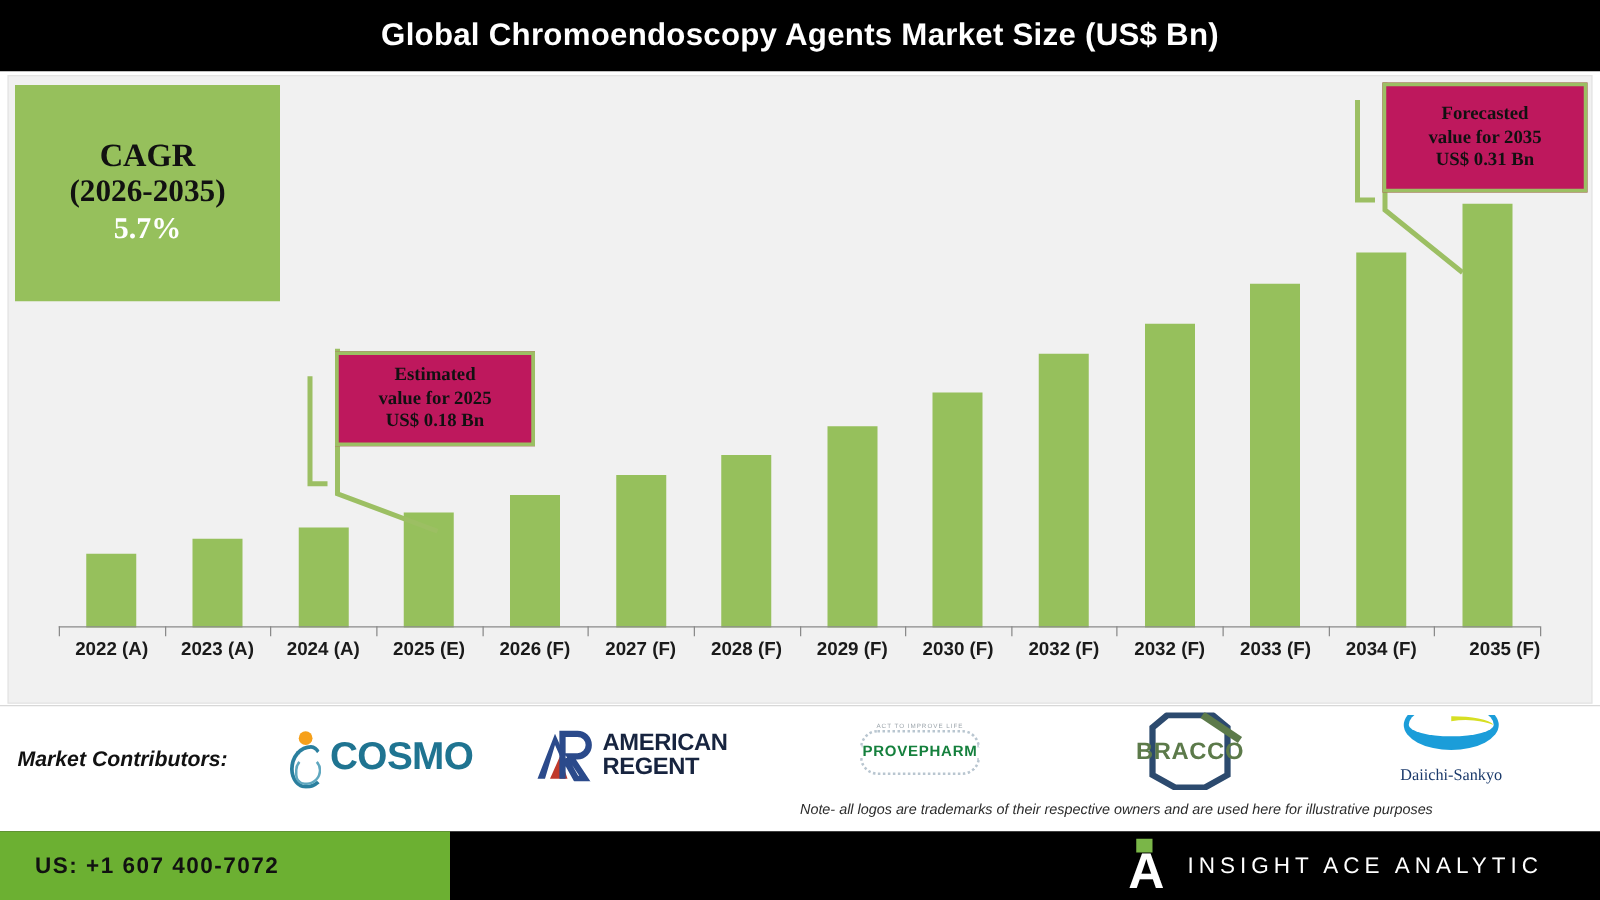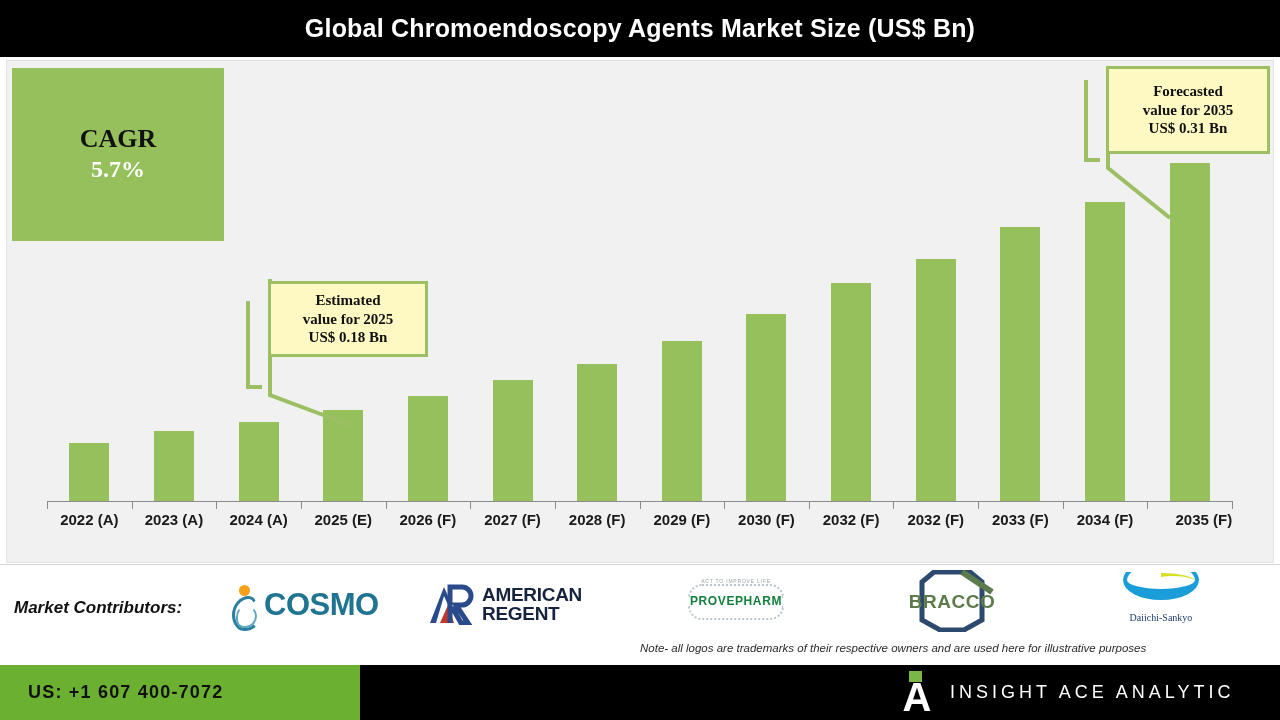--- a/index.html
+++ b/index.html
@@ -27,21 +27,21 @@
   .bar{position:absolute;bottom:0;width:40px;background:#96c05c;}
 
   .axis{position:absolute;left:47px;top:501px;width:1185px;height:1px;background:#8a8a8a;}
   .tick{position:absolute;top:501px;width:1px;height:8px;background:#8a8a8a;}
 
   .xlabels{position:absolute;left:47px;top:511px;width:1185px;height:28px;}
   .xlabel{position:absolute;top:0;width:85px;text-align:center;font-size:15px;font-weight:bold;color:#1a1a1a;
     font-family:"Liberation Sans",sans-serif;}
 
   
-  .callout{position:absolute;background:#fef9c3;border:3px solid #9cbf63;box-sizing:border-box;
+  .callout{position:absolute;background:#be185d;border:3px solid #9cbf63;box-sizing:border-box;
     display:flex;flex-direction:column;align-items:center;justify-content:center;text-align:center;
     font-family:"Liberation Serif",serif;font-weight:bold;color:#111111;}
   .callout div{line-height:1.25;font-size:15px;white-space:nowrap;}
   .callout-est{left:268px;top:281px;width:160px;height:76px;}
   .callout-fc{left:1106px;top:66px;width:164px;height:88px;}
 
   .lead{position:absolute;border:0;background:none;}
   .lead svg{display:block;overflow:visible;}
 
   
@@ -77,21 +77,21 @@
 
   
   .logo-br{left:900px;top:570px;width:104px;height:62px;}
   .br-hex{position:absolute;left:0;top:0;width:104px;height:62px;}
   .br-text{position:absolute;left:0;top:21px;width:104px;text-align:center;font-size:19px;font-weight:bold;
     color:#5c7a4a;letter-spacing:.5px;font-family:"Liberation Sans",sans-serif;}
 
   
   .logo-ds{left:1115px;top:572px;width:92px;height:60px;flex-direction:column;align-items:center;}
   .ds-mark{position:relative;width:80px;height:38px;}
-  .ds-text{font-size:10px;color:#1b3a6b;font-family:"Liberation Serif",serif;margin-top:2px;}
+  .ds-text{font-size:13px;color:#1b3a6b;font-family:"Liberation Serif",serif;margin-top:2px;}
 
   .note{position:absolute;left:640px;top:642px;width:636px;font-size:11.5px;font-style:italic;color:#2b2b2b;
     font-family:"Liberation Sans",sans-serif;}
 
   
   .bottombar{position:absolute;left:0;top:665px;width:1280px;height:55px;background:#000000;}
   .phone{position:absolute;left:0;top:665px;width:360px;height:55px;background:#6cb032;
     display:flex;align-items:center;}
   .phone span{margin-left:28px;font-size:18px;font-weight:bold;color:#111111;letter-spacing:1.2px;
     font-family:"Liberation Sans",sans-serif;}
@@ -108,20 +108,21 @@
 <div class="page">
 
   <div class="titlebar">
     <div class="title">Global Chromoendoscopy Agents Market Size (US$ Bn)</div>
   </div>
 
   <div class="panel"></div>
 
   <div class="cagr-box">
     <div class="cagr-line1">CAGR</div>
+    <div class="cagr-line2">(2026-2035)</div>
     <div class="cagr-line3">5.7%</div>
   </div>
 
   <div class="plot" id="plot">
       <div class="bar" style="left: 22.3214px; height: 59px; background: rgb(150, 192, 92);"></div>
       <div class="bar" style="left: 106.964px; height: 71px; background: rgb(150, 192, 92);"></div>
       <div class="bar" style="left: 191.607px; height: 80px; background: rgb(150, 192, 92);"></div>
       <div class="bar" style="left: 276.25px; height: 92px; background: rgb(150, 192, 92);"></div>
       <div class="bar" style="left: 360.893px; height: 106px; background: rgb(150, 192, 92);"></div>
       <div class="bar" style="left: 445.536px; height: 122px; background: rgb(150, 192, 92);"></div>

